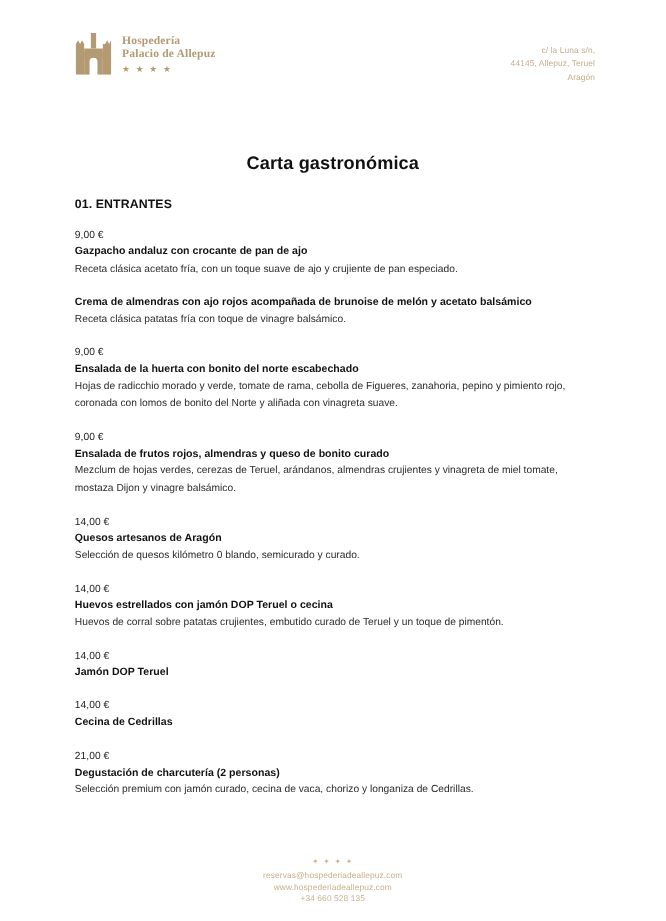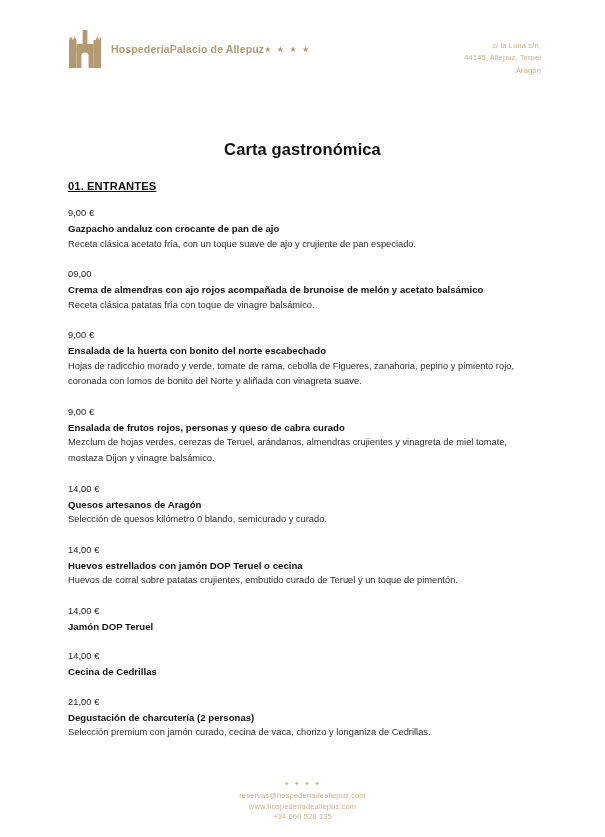--- a/index.html
+++ b/index.html
@@ -44,23 +44,24 @@
 
   .brand-mark {
     width: 34px;
     height: 38px;
     flex: none;
     display: block;
   }
 
   .brand-text {
     display: flex;
-    flex-direction: row;
+    flex-direction: column;
     justify-content: space-between;
     padding-top: 1px;
+    font-family: Liberation Serif, serif;
   }
 
   .brand-line {
     font-size: 10.5px;
     font-weight: bold;
     letter-spacing: 0.15px;
     line-height: 12.4px;
     color: #b39a73;
     white-space: nowrap;
   }
@@ -104,21 +105,20 @@
     left: 68px;
     width: 472px;
   }
 
   .section-title {
     font-size: 11.2px;
     font-weight: bold;
     letter-spacing: 0.1px;
     color: #111111;
     margin: 0 0 14px 0;
-    text-decoration: underline;
   }
 
   .menu-list {
     margin: 0;
     padding: 0;
     list-style: none;
   }
 
   .menu-item {
     margin: 0 0 15px 0;
@@ -221,34 +221,33 @@
 
     <ul class="menu-list">
 
       <li class="menu-item">
         <div class="item-price">9,00 €</div>
         <div class="item-name">Gazpacho andaluz con crocante de pan de ajo</div>
         <div class="item-desc">Receta clásica acetato fría, con un toque suave de ajo y crujiente de pan especiado.</div>
       </li>
 
       <li class="menu-item">
-        <div class="item-price">09,00</div>
         <div class="item-name">Crema de almendras con ajo rojos acompañada de brunoise de melón y acetato balsámico</div>
         <div class="item-desc">Receta clásica patatas fría con toque de vinagre balsámico.</div>
       </li>
 
       <li class="menu-item">
         <div class="item-price">9,00 €</div>
         <div class="item-name">Ensalada de la huerta con bonito del norte escabechado</div>
         <div class="item-desc">Hojas de radicchio morado y verde, tomate de rama, cebolla de Figueres, zanahoria, pepino y pimiento rojo, coronada con lomos de bonito del Norte y aliñada con vinagreta suave.</div>
       </li>
 
       <li class="menu-item">
         <div class="item-price">9,00 €</div>
-        <div class="item-name">Ensalada de frutos rojos, personas y queso de cabra curado</div>
+        <div class="item-name">Ensalada de frutos rojos, almendras y queso de bonito curado</div>
         <div class="item-desc">Mezclum de hojas verdes, cerezas de Teruel, arándanos, almendras crujientes y vinagreta de miel tomate, mostaza Dijon y vinagre balsámico.</div>
       </li>
 
       <li class="menu-item">
         <div class="item-price">14,00 €</div>
         <div class="item-name">Quesos artesanos de Aragón</div>
         <div class="item-desc">Selección de quesos kilómetro 0 blando, semicurado y curado.</div>
       </li>
 
       <li class="menu-item">

